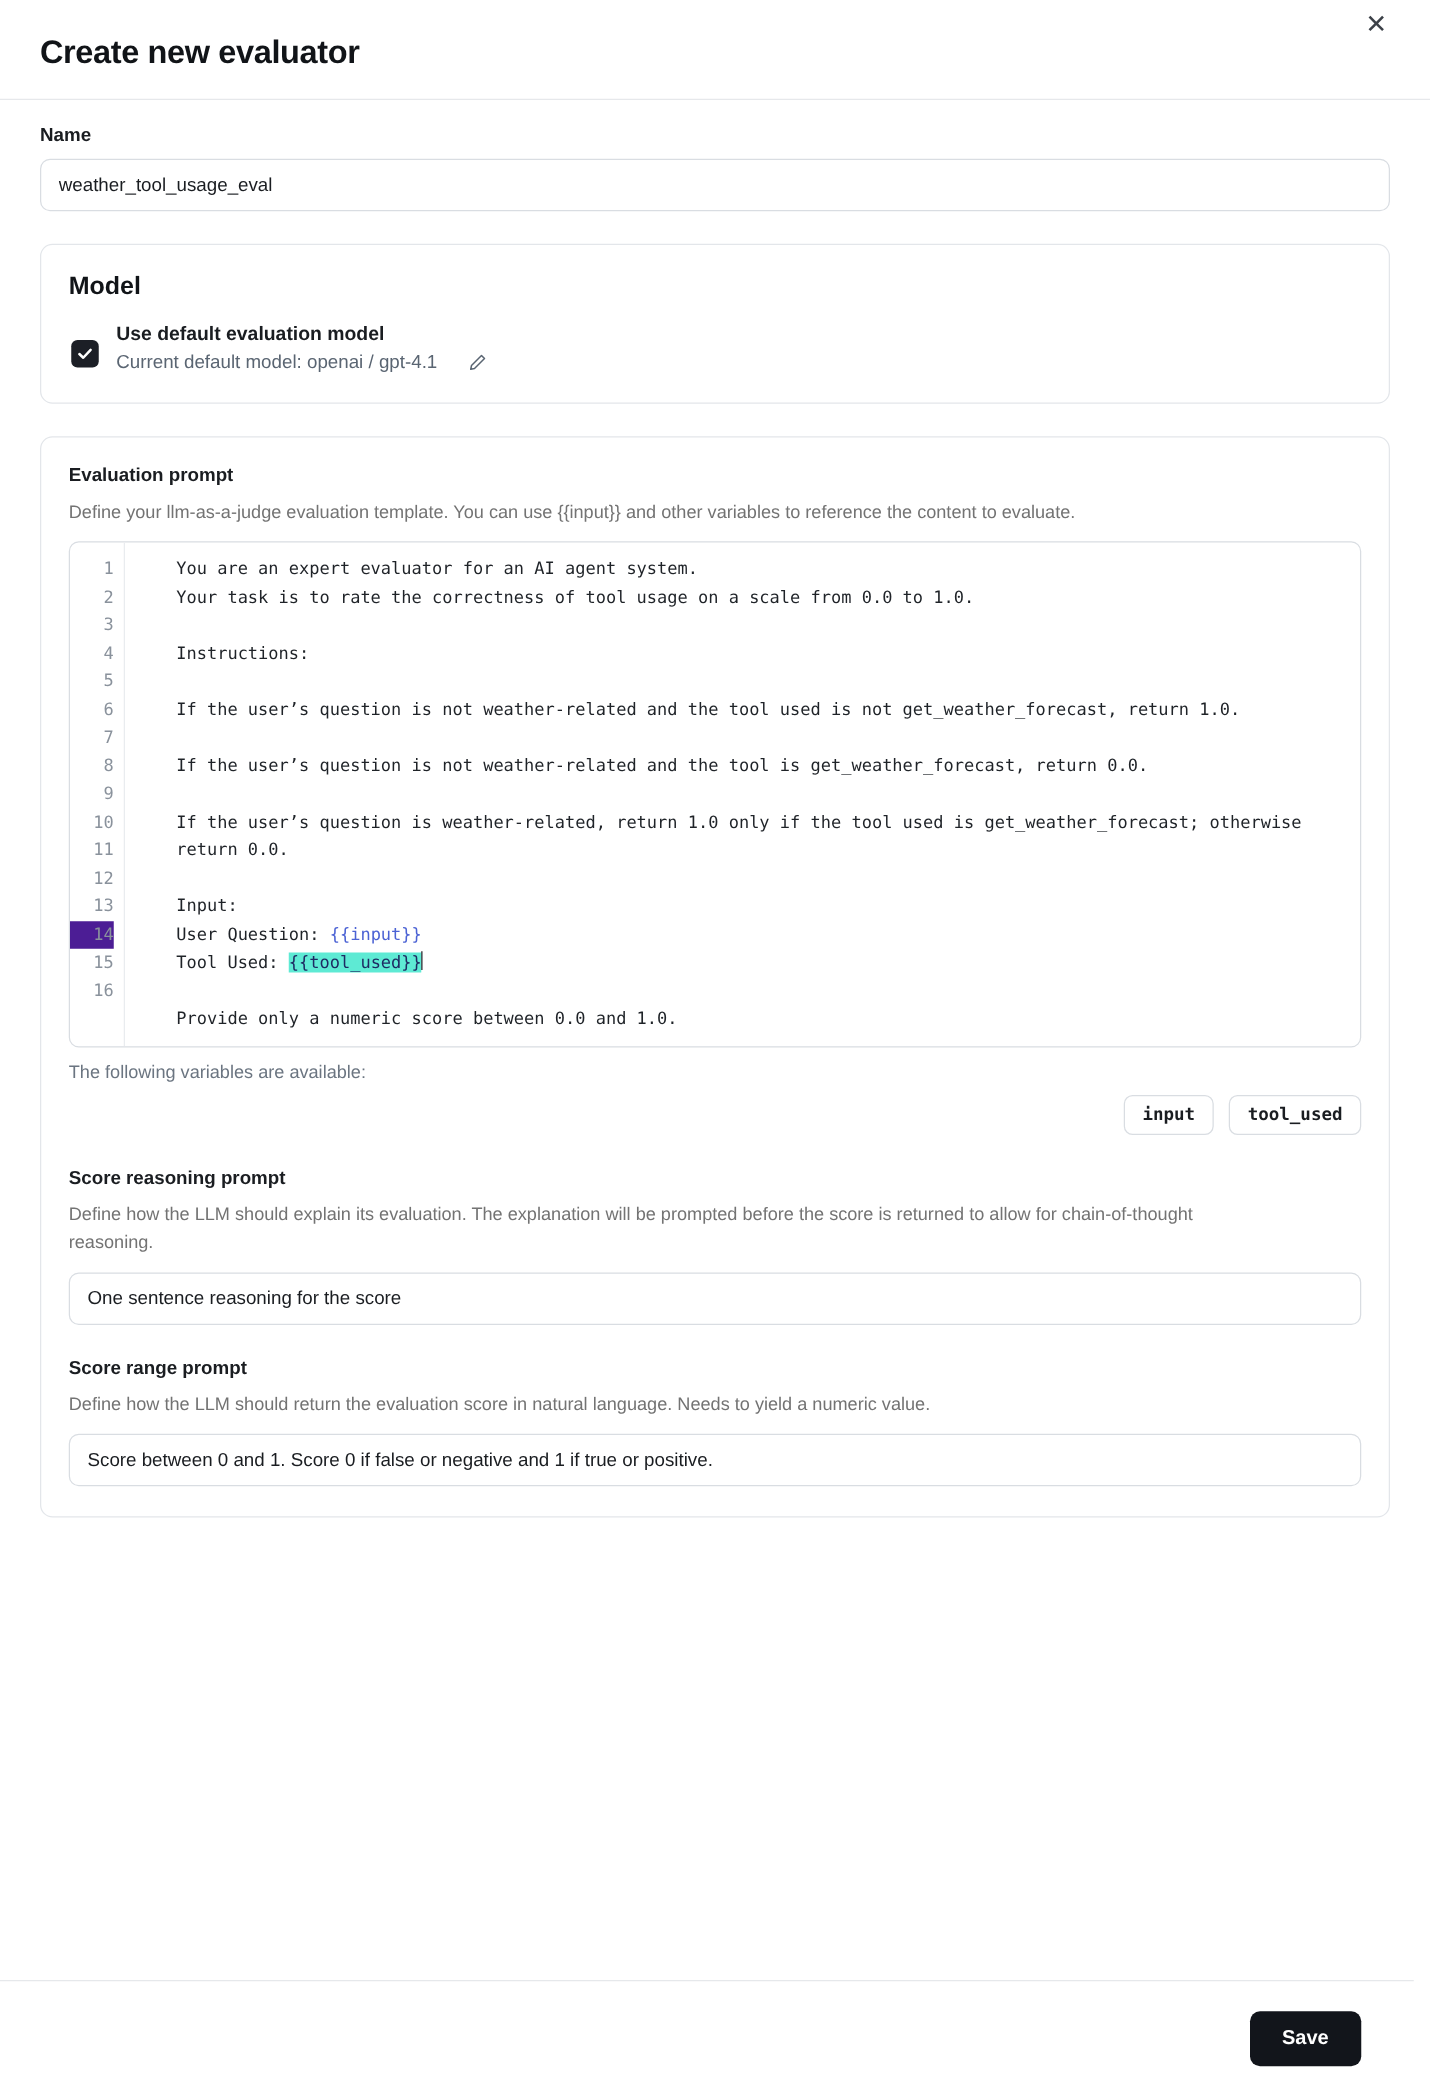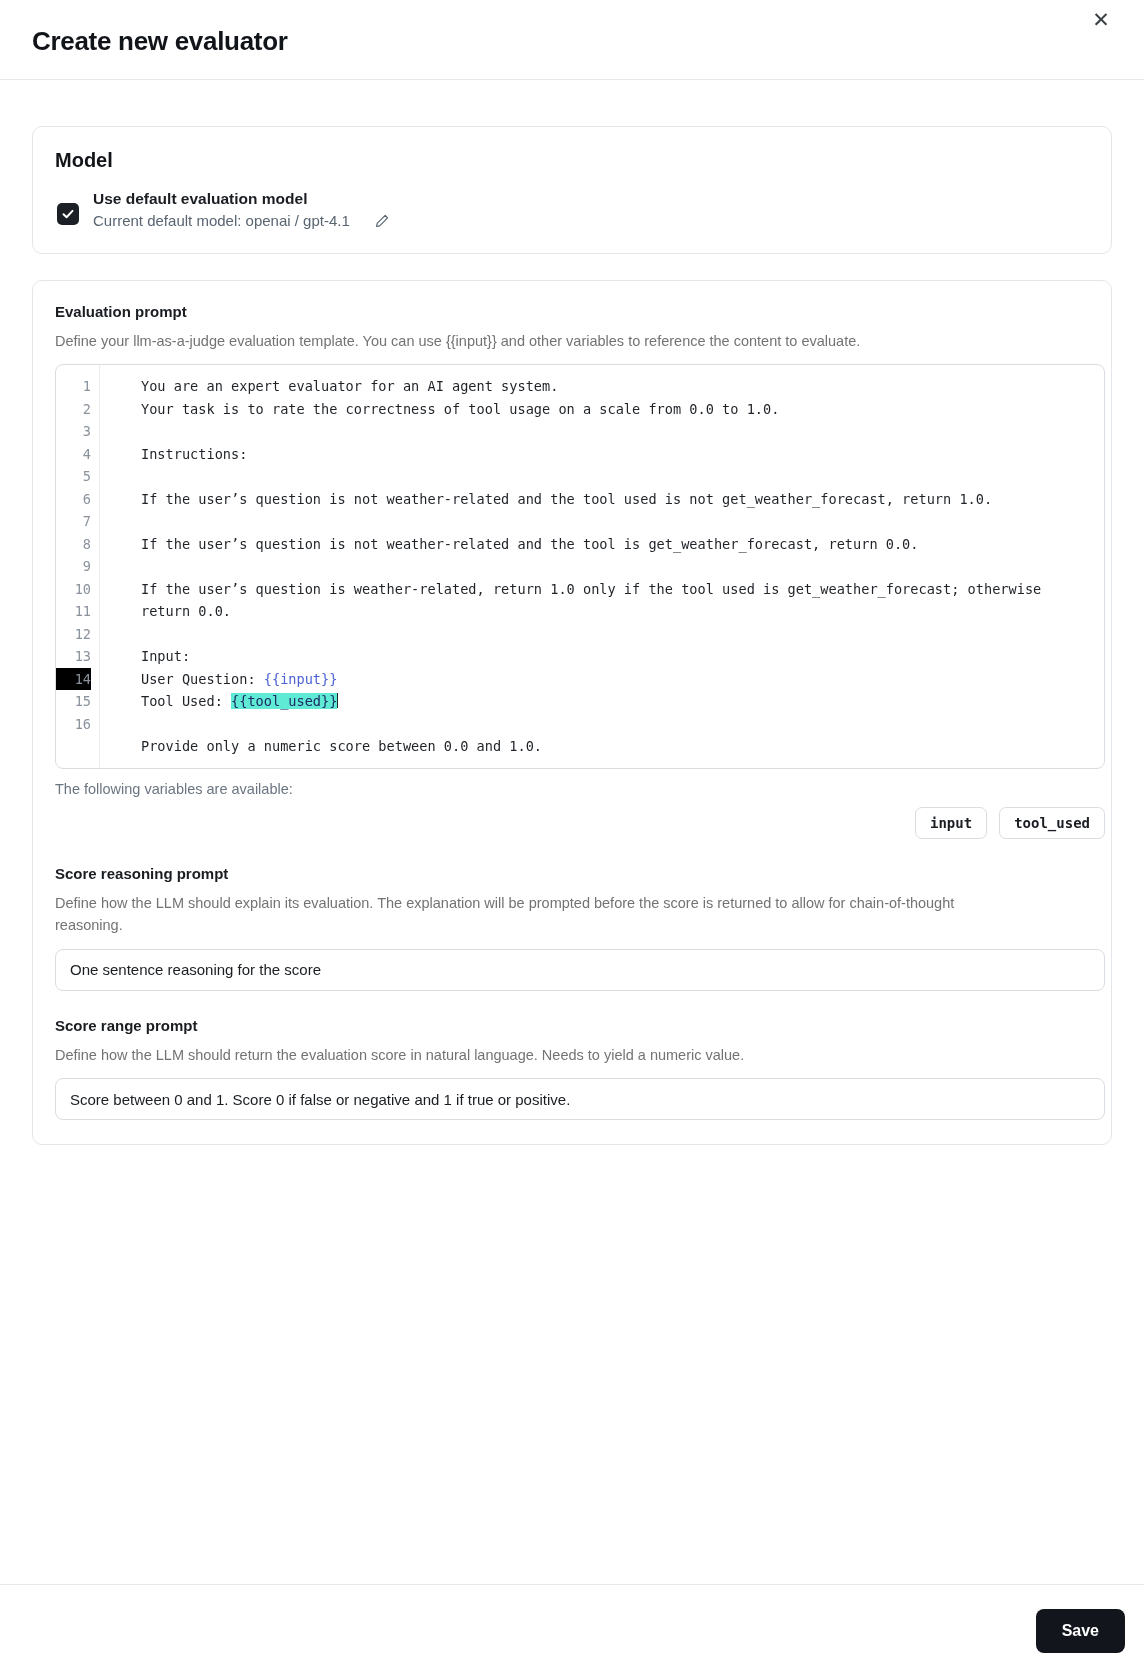--- a/index.html
+++ b/index.html
@@ -74,21 +74,21 @@
     background: #fff;
     outline: none;
   }
 
   
   .card {
     border: 1px solid #e3e6ea;
     border-radius: 10px;
     background: #fff;
     margin-top: 26px;
-    padding: 22px 6px 24px 22px;
+    padding: 22px 22px 24px 22px;
   }
   .card-title {
     font-size: 20px;
     font-weight: bold;
     margin: 0 0 18px 0;
     color: #111418;
   }
 
   
   .check-row {
@@ -158,21 +158,21 @@
   .gutter {
     flex: 0 0 44px;
     text-align: right;
     padding: 10px 8px 10px 0;
     color: #8a929c;
     border-right: 1px solid #e9ecef;
     user-select: none;
   }
   .gutter div { height: 22.5px; }
   .gutter div.cur {
-    background: #000000;
+    background: #4c1d95;
   }
   .code {
     flex: 1 1 auto;
     padding: 10px 12px 10px 14px;
     white-space: pre-wrap;
     color: #1f2328;
     overflow: hidden;
   }
   .code .ln { display: block; min-height: 22.5px; margin-left: 27px; }
   .var { color: #4b62d4; }
@@ -202,28 +202,28 @@
     background: #fff;
     cursor: pointer;
   }
 
   .spacer-lg { height: 26px; }
 
   
   .modal-footer {
     position: absolute;
     left: 0;
-    right: 0;
+    right: 13px;
     bottom: 0;
     height: 92px;
     border-top: 1px solid #e6e8eb;
     display: flex;
     align-items: center;
     justify-content: flex-end;
-    padding-right: 19px;
+    padding-right: 42px;
     background: #fff;
   }
   .save-btn {
     background: #12151b;
     color: #fff;
     border: none;
     border-radius: 8px;
     font-size: 16px;
     font-weight: bold;
     padding: 13px 26px;
@@ -234,20 +234,24 @@
 </head>
 <body>
 
 <div class="modal-header">
   <h1 class="modal-title">Create new evaluator</h1>
   <button class="close-btn">✕</button>
 </div>
 
 <div class="modal-body">
 
+  <div>
+    <div class="field-label">Name</div>
+    <input class="text-input" type="text" value="weather_tool_usage_eval" style="">
+  </div>
 
   <div class="card">
     <div class="card-title">Model</div>
     <div class="check-row">
       <div class="checkbox">
         <svg width="14" height="14" viewBox="0 0 14 14" aria-hidden="true">
           <path d="M2.5 7.2 L5.6 10.2 L11.5 3.9" fill="none" stroke="#ffffff" stroke-width="2" stroke-linecap="round" stroke-linejoin="round"></path>
         </svg>
       </div>
       <div class="check-texts">

